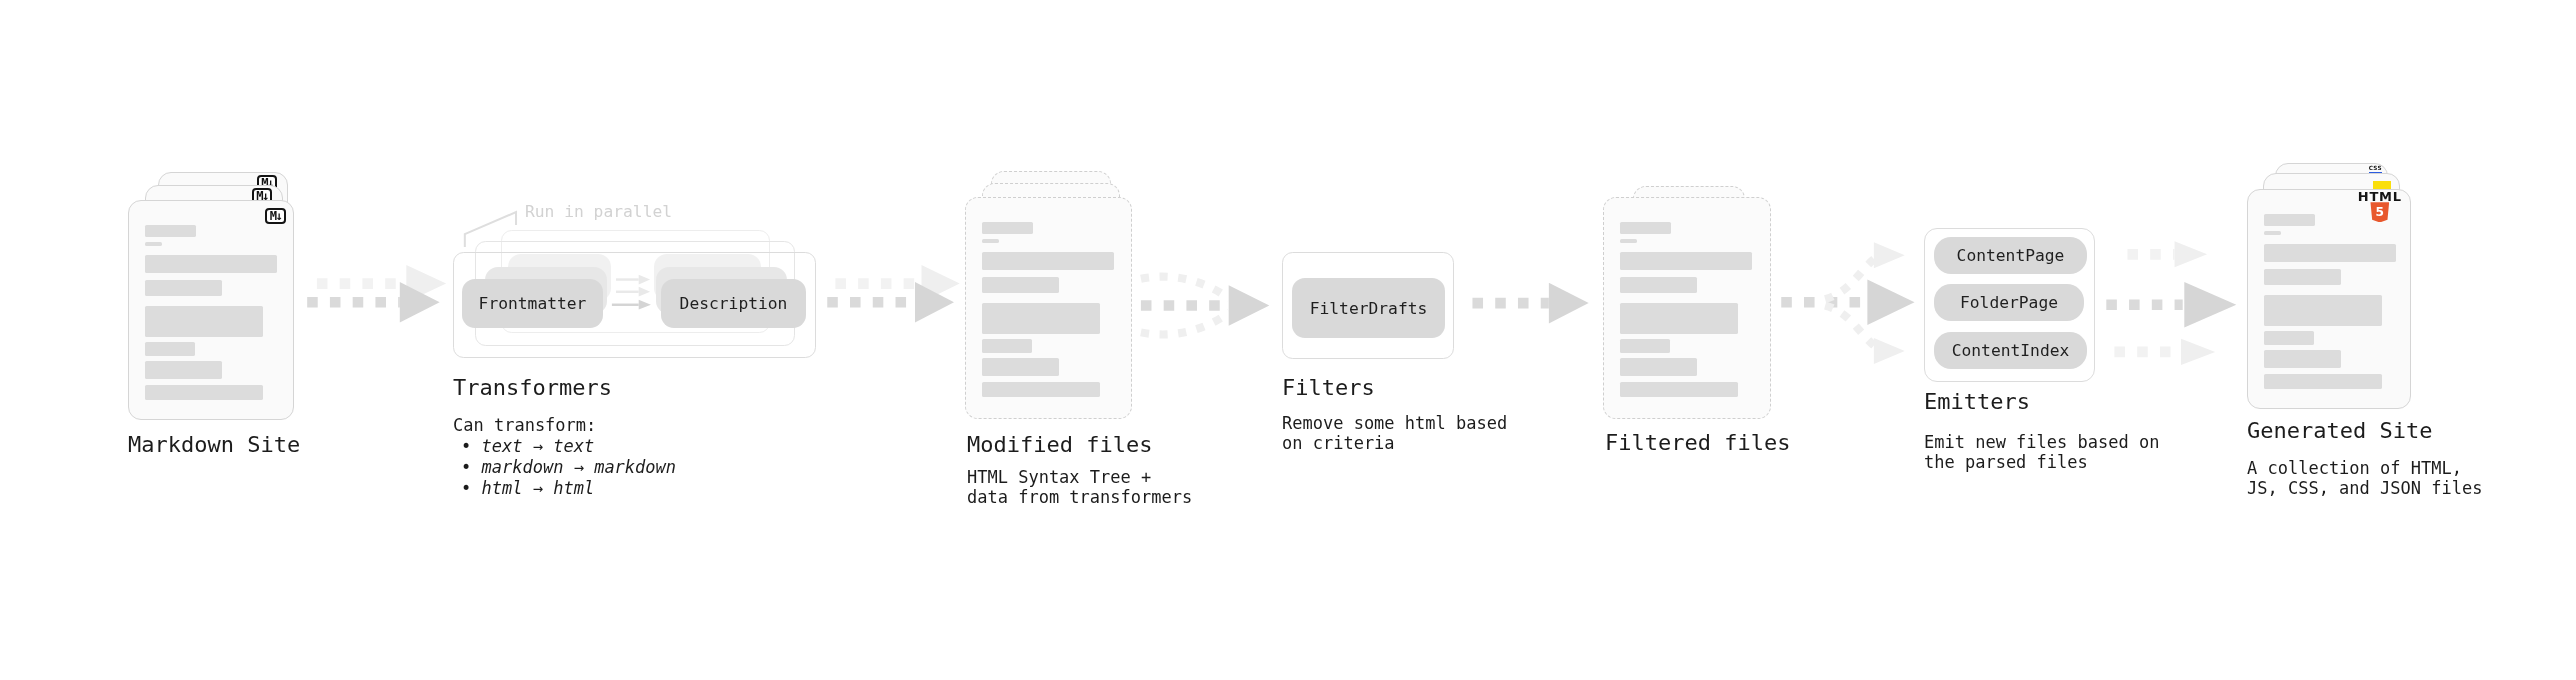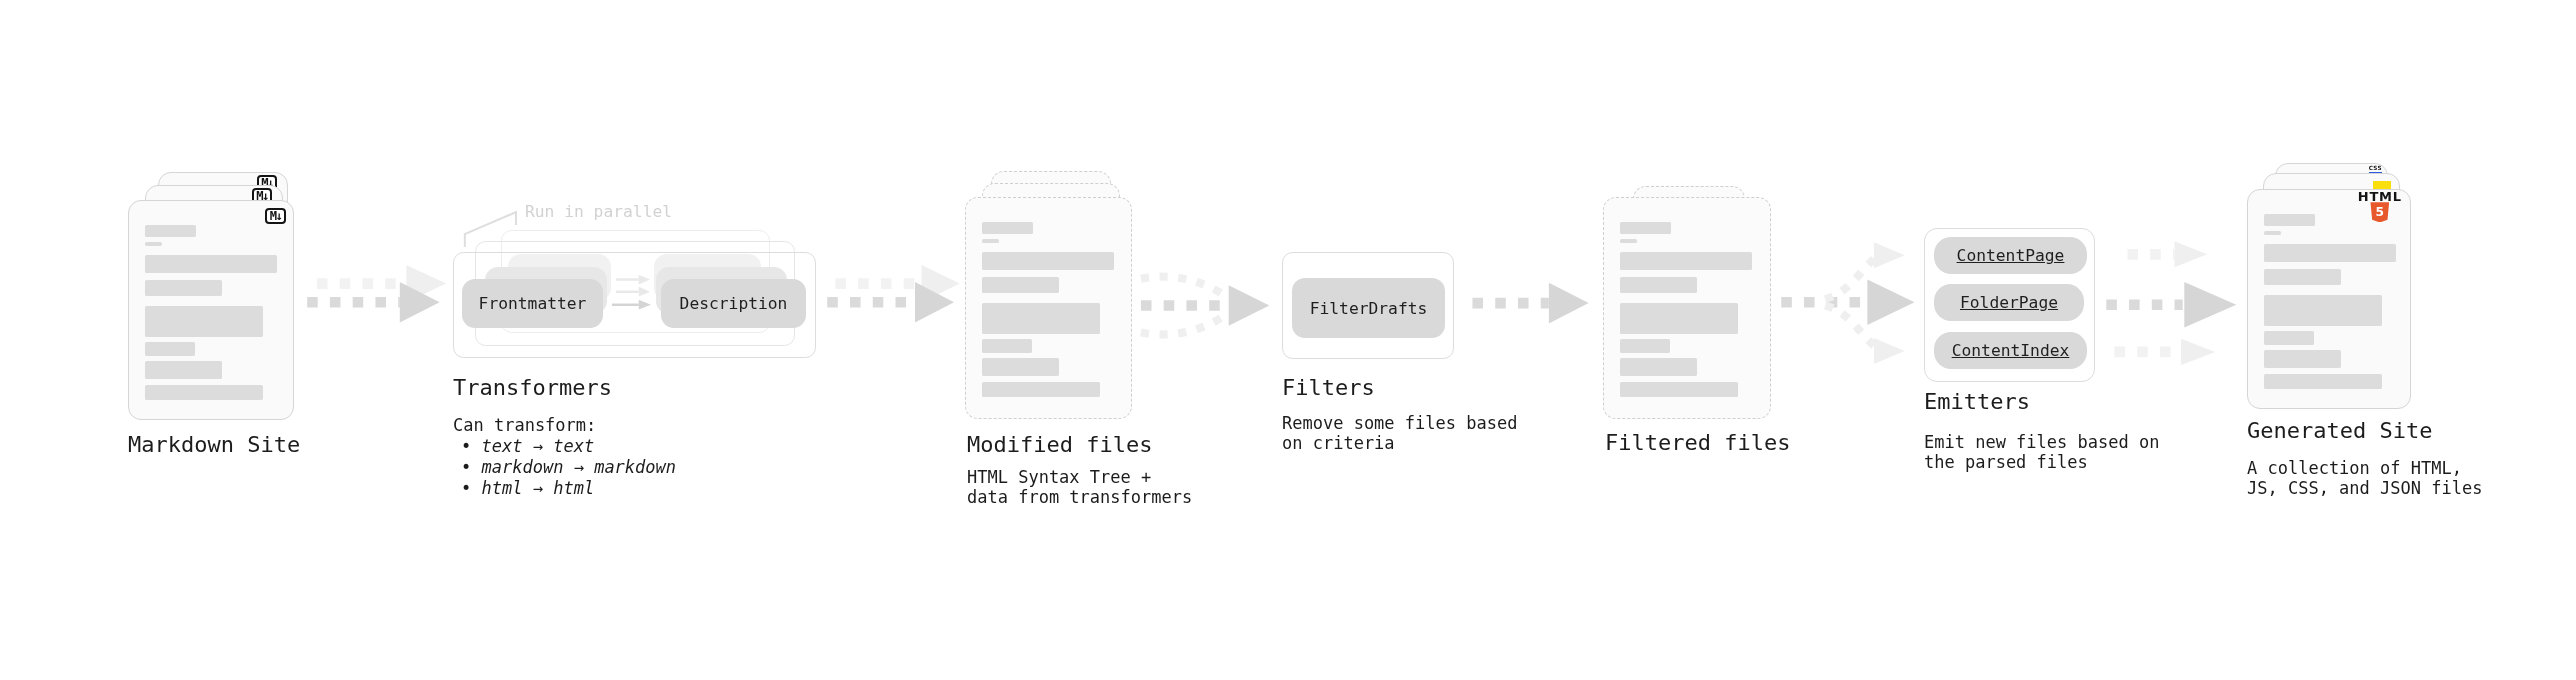--- a/index.html
+++ b/index.html
@@ -29,21 +29,21 @@
   .frame { position:absolute; border:1.6px solid #dcdcdc; border-radius:10.6px; box-sizing:border-box; background:transparent; }
   .frame.f-mid  { border-color:#e5e5e5; }
   .frame.f-back { border-color:#ededed; }
   .frame.solid-bg { background:#ffffff; }
 
   
   .pill { position:absolute; background:#d9d9d9; border-radius:13px; display:flex; align-items:center; justify-content:center;
     font-size:16.3px; color:#1f1f1f; white-space:nowrap; box-sizing:border-box; }
   .pill.ghost1 { background:#e7e7e7; }
   .pill.ghost2 { background:#f1f1f1; }
-  .pill.small  { border-radius:17px;text-decoration:underline; }
+  .pill.small  { border-radius:17px; }
 
   
   .html5-badge { position:absolute; display:flex; flex-direction:column; align-items:center;
     font-family:"DejaVu Sans","Liberation Sans",sans-serif; }
   .html5-word { font-size:13px; font-weight:bold; letter-spacing:0.8px; color:#141414; line-height:8.1px;text-align:right; }
   .html5-shield { width:18.7px; height:20.3px; margin-top:0.8px; background:#e8582d;
     clip-path:polygon(0 0,100% 0,91% 86%,50% 100%,9% 86%);
     display:flex; align-items:center; justify-content:center;
     color:#ffffff; font-size:12.2px; font-weight:bold; }
   .js-badge { position:absolute; background:#fadf0c; }
@@ -187,21 +187,21 @@
       </div>
     <div class="node-label" style="left:967px;top:432px">Modified files</div>
     <div class="node-desc" style="left:967px;top:467px">HTML Syntax Tree +
 data from transformers</div>
   </div>
 
   <div>
     <div class="frame solid-bg" style="left:1282px;top:252px;width:172px;height:107px"></div>
     <div class="pill" style="left:1292px;top:278px;width:153px;height:60px">FilterDrafts</div>
     <div class="node-label" style="left:1282px;top:375px">Filters</div>
-    <div class="node-desc" style="left:1282px;top:413px">Remove some files based
+    <div class="node-desc" style="left:1282px;top:413px">Remove some html based
 on criteria</div>
   </div>
 
   <div>
     <div class="file-card dashed" style="left:1633px;top:186px;width:112px;height:36px"></div>
     <div class="file-card dashed" style="left:1603px;top:197px;width:168px;height:222px">
         <div class="bar" style="left: 16.3px; top: 24.4px; width: 51px; height: 11.4px;"></div>
         <div class="bar" style="left: 16.3px; top: 41px; width: 17px; height: 4.1px;"></div>
         <div class="bar" style="left: 16.3px; top: 54px; width: 132px; height: 18px;"></div>
         <div class="bar" style="left: 16.3px; top: 79px; width: 77px; height: 16.3px;"></div>

